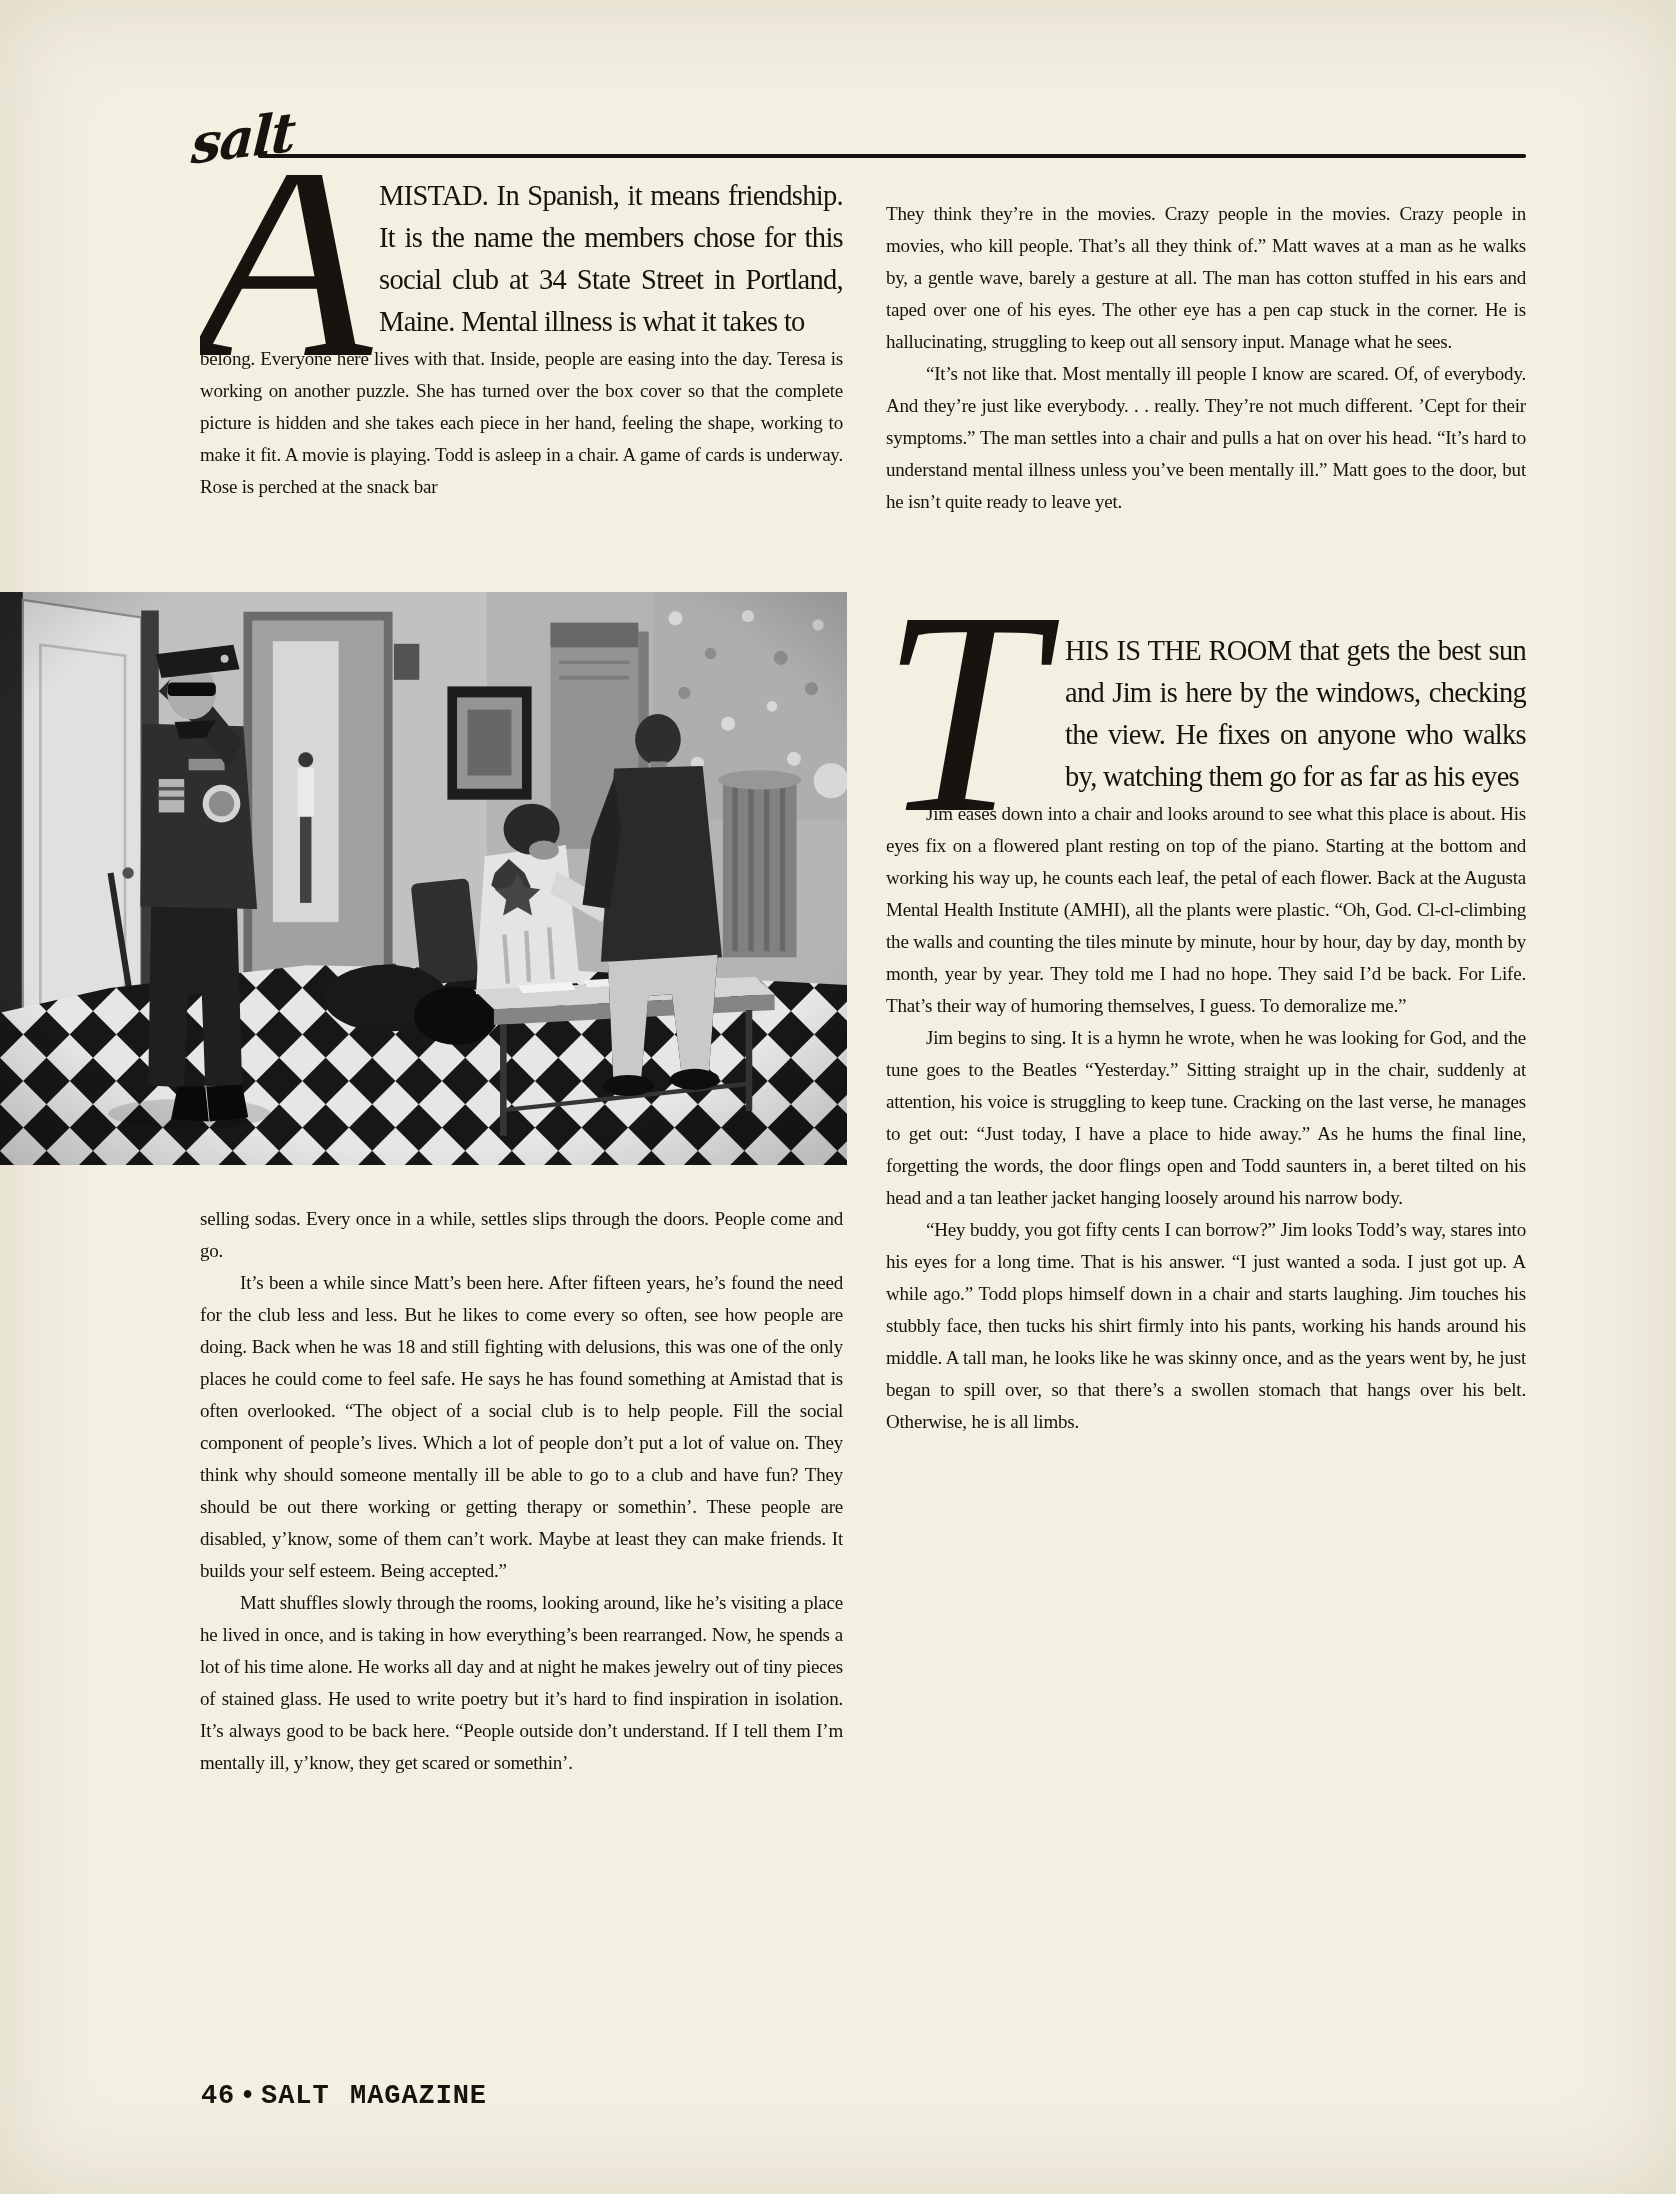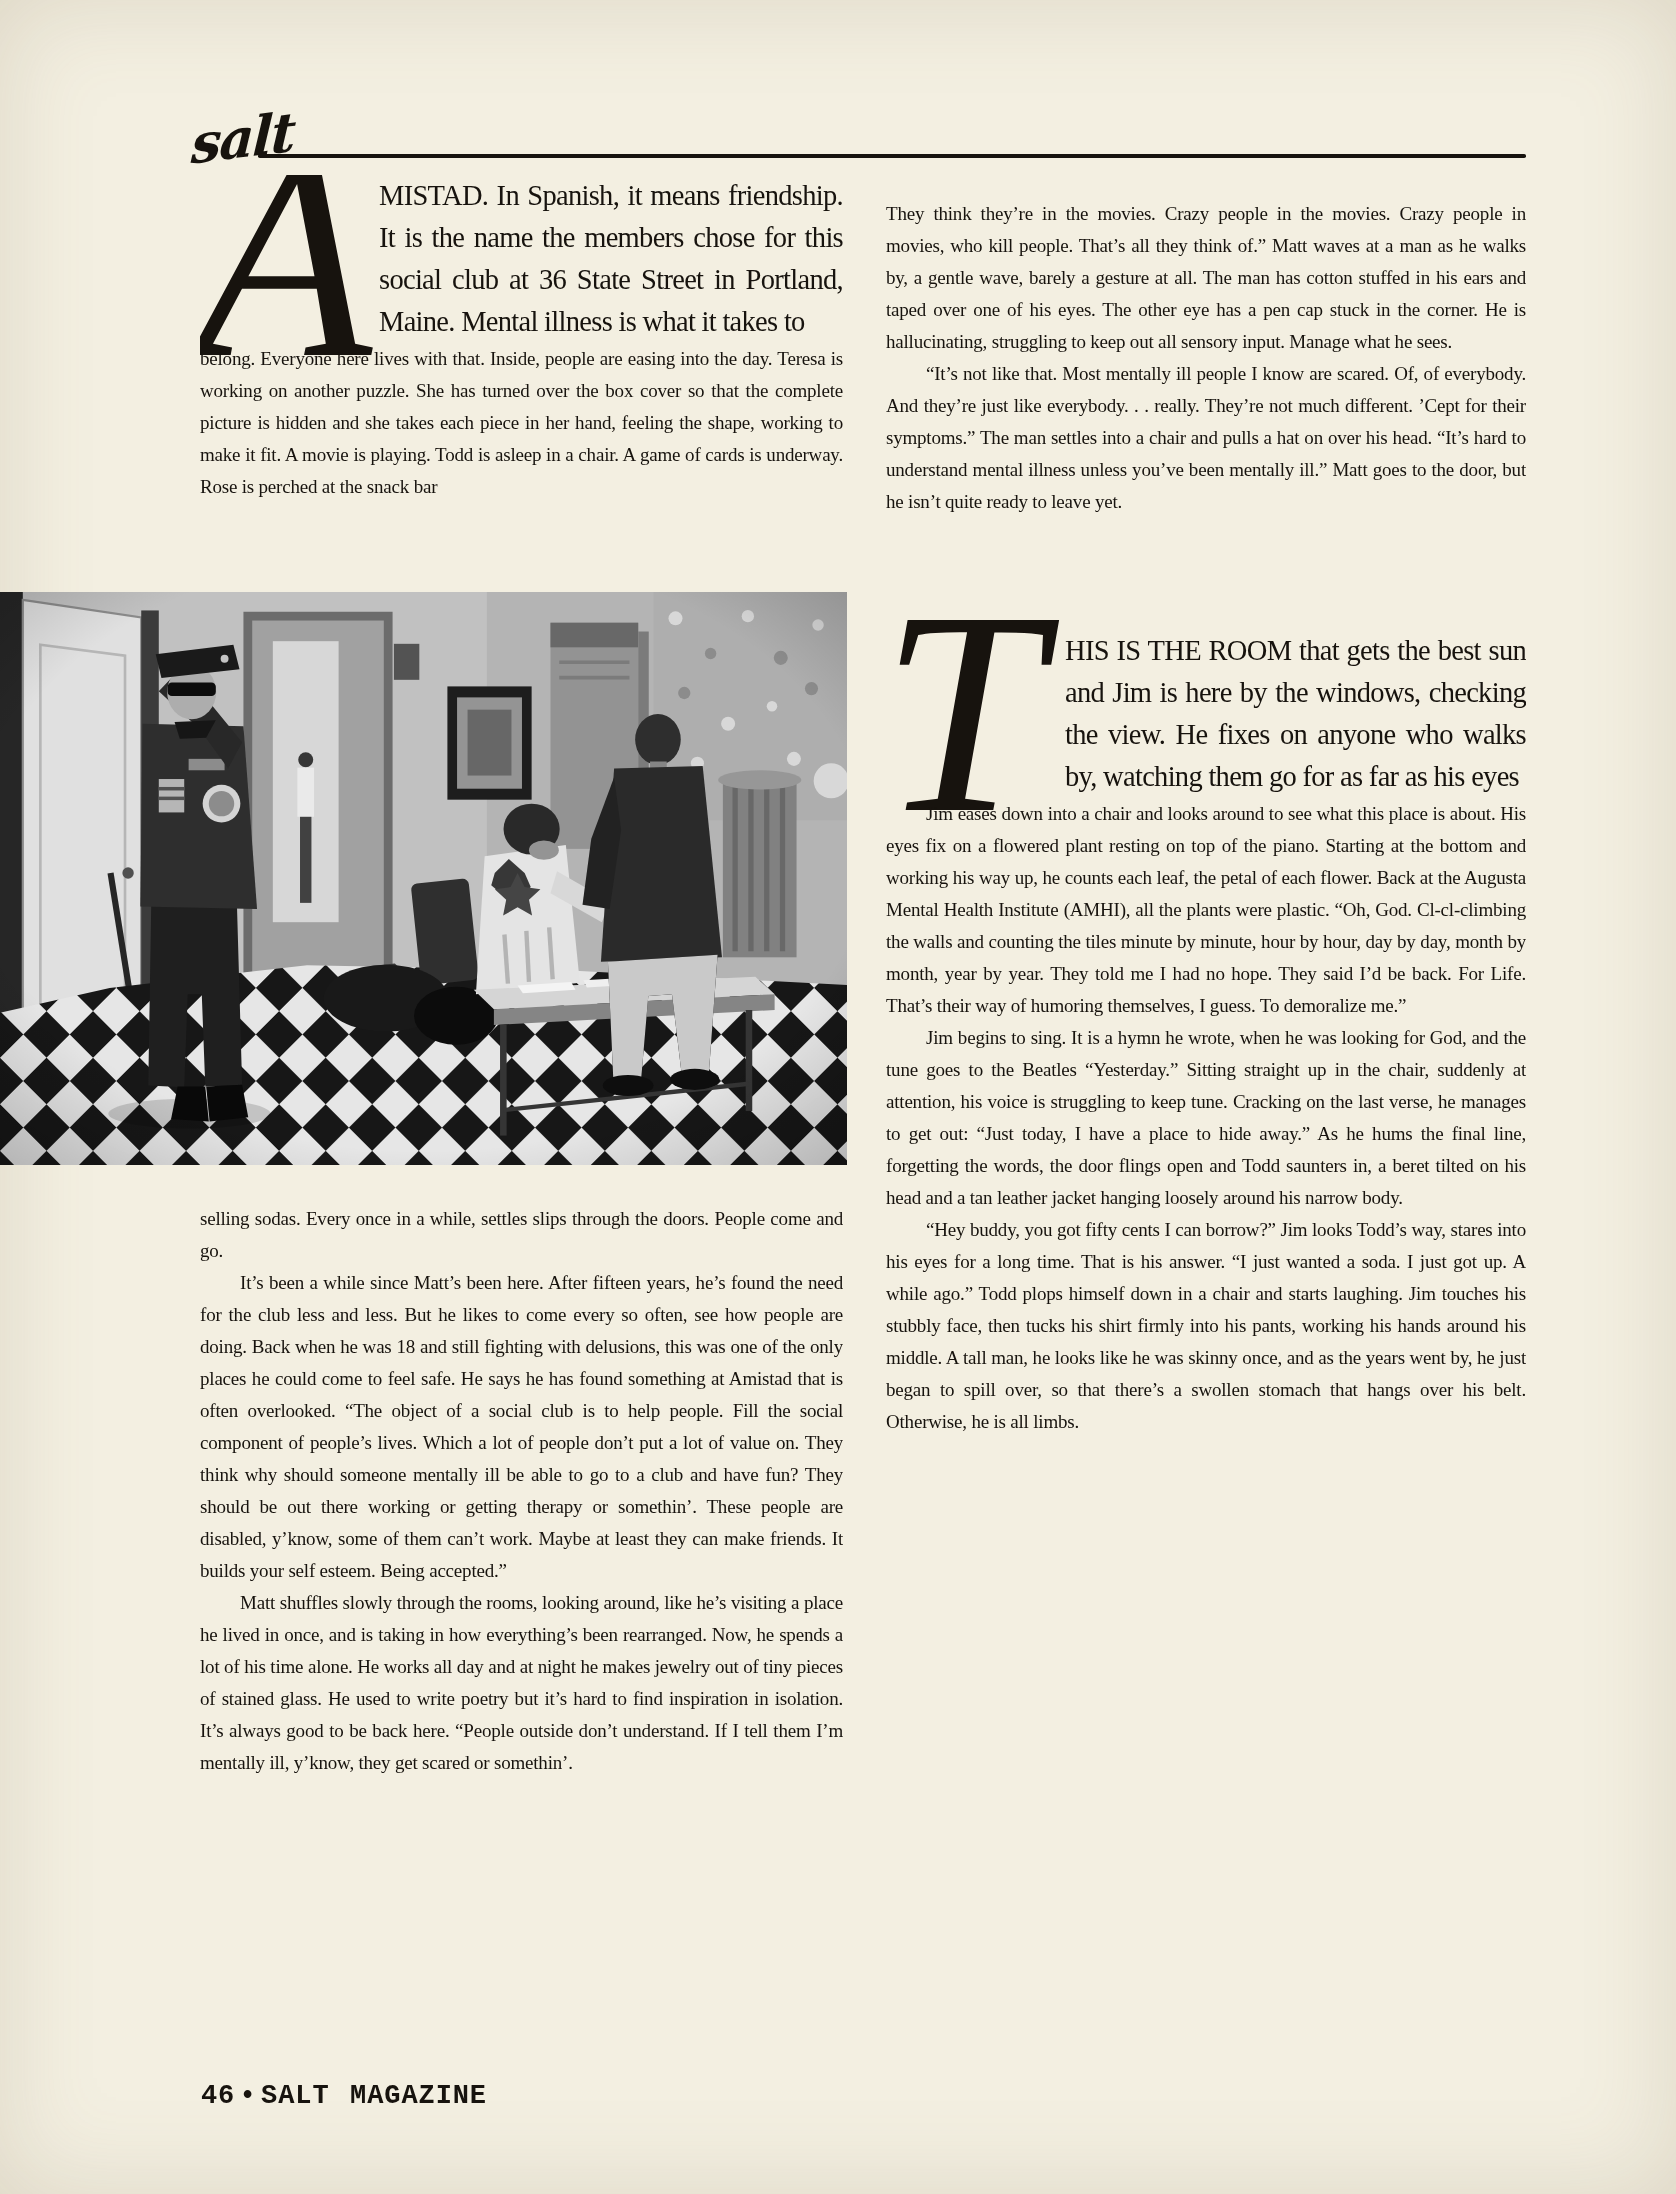--- a/index.html
+++ b/index.html
@@ -66,21 +66,21 @@
 <div class="page">
 
   <div class="logo">salt</div>
   <div class="rule"></div>
 
   <section class="col col-left-top">
     <p class="lead">
       <span class="dropcap">
           <span class="dropcap-glyph">A</span>
         </span>
-      <span>MISTAD. In Spanish, it means friendship. It is the name the members chose for this social club at 36 State Street in Portland, Maine. Mental illness is what it takes to</span>
+      <span>MISTAD. In Spanish, it means friendship. It is the name the members chose for this social club at 34 State Street in Portland, Maine. Mental illness is what it takes to</span>
     </p>
     <p class="body-text">belong. Everyone here lives with that. Inside, people are easing into the day. Teresa is working on another puzzle. She has turned over the box cover so that the complete picture is hidden and she takes each piece in her hand, feeling the shape, working to make it fit. A movie is playing. Todd is asleep in a chair. A game of cards is underway. Rose is perched at the snack bar</p>
   </section>
 
   <figure class="photo">
     <svg viewBox="0 0 1931 1305" preserveAspectRatio="none">
       <defs>
         <pattern id="checkerFloor" width="150" height="150" patternUnits="userSpaceOnUse" patternTransform="rotate(45 0 0)">
           <rect width="150" height="150" fill="#e7e4da"></rect>
           <rect x="0" y="0" width="75" height="75" fill="#1b1914"></rect>

